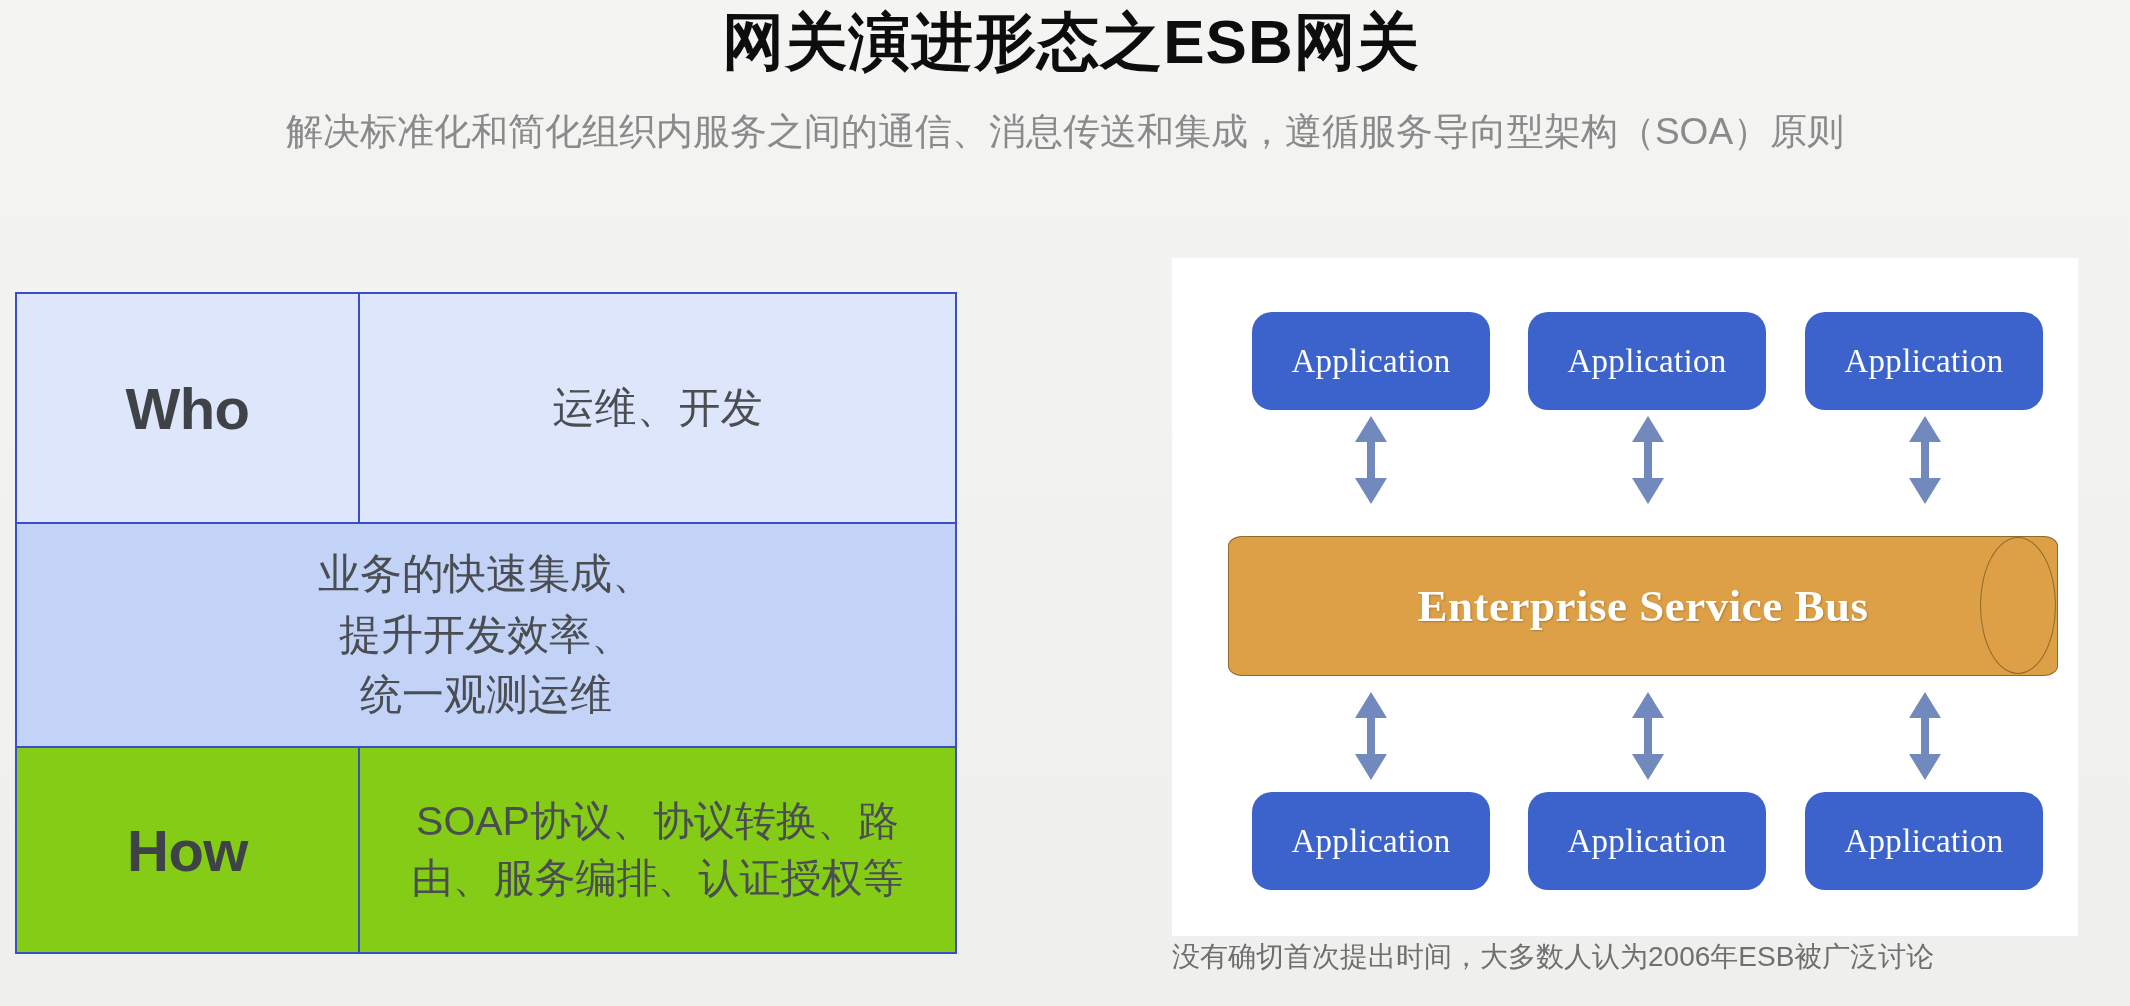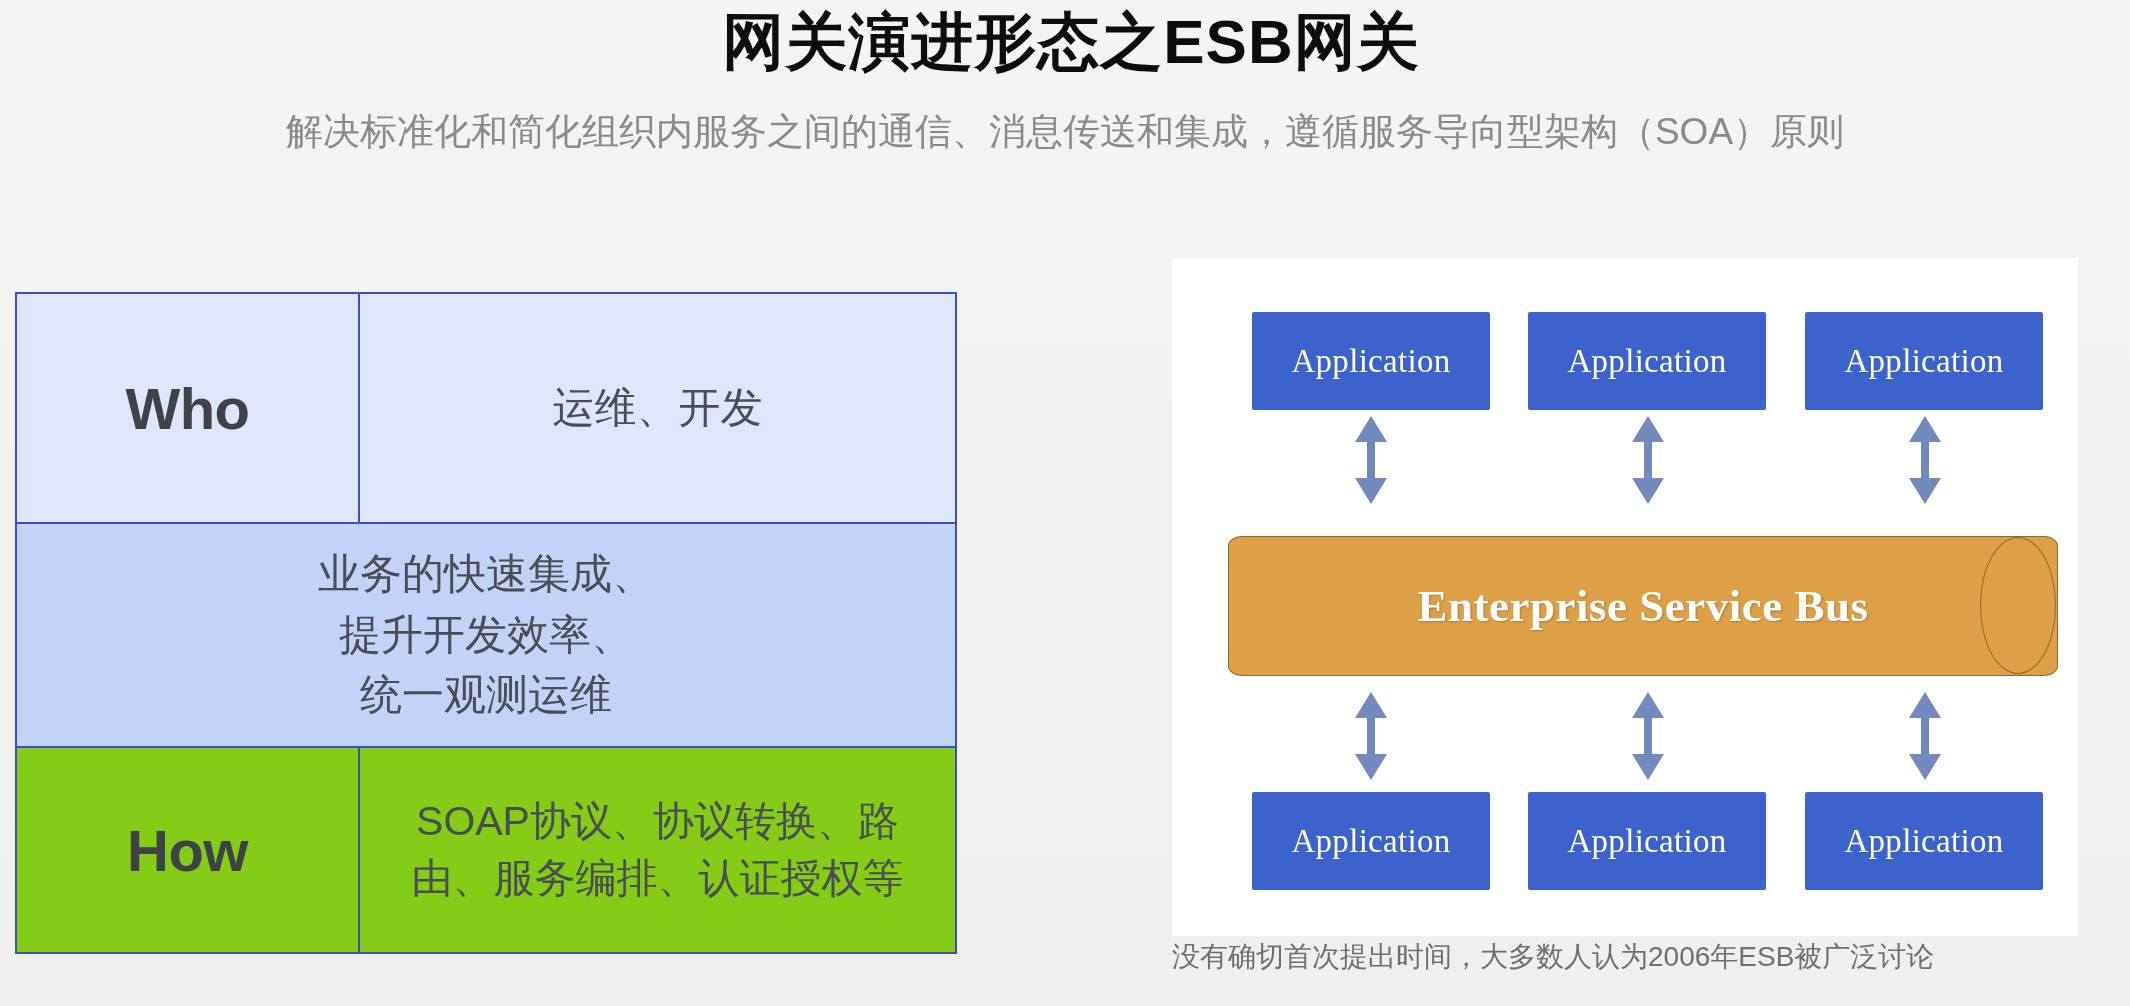--- a/index.html
+++ b/index.html
@@ -98,21 +98,21 @@
     width: 906px;
     height: 678px;
     background: #ffffff;
   }
 
   .app-box {
     position: absolute;
     width: 238px;
     height: 98px;
     background: #3c63cc;
-    border-radius: 2px;
+    border-radius: 20px;
     display: flex;
     align-items: center;
     justify-content: center;
     color: #ffffff;
     font-family: "Liberation Serif", "DejaVu Serif", serif;
     font-size: 33px;
     letter-spacing: 0.3px;
   }
   .app-top-1 { left: 1252px; top: 312px; }
   .app-top-2 { left: 1528px; top: 312px; }

